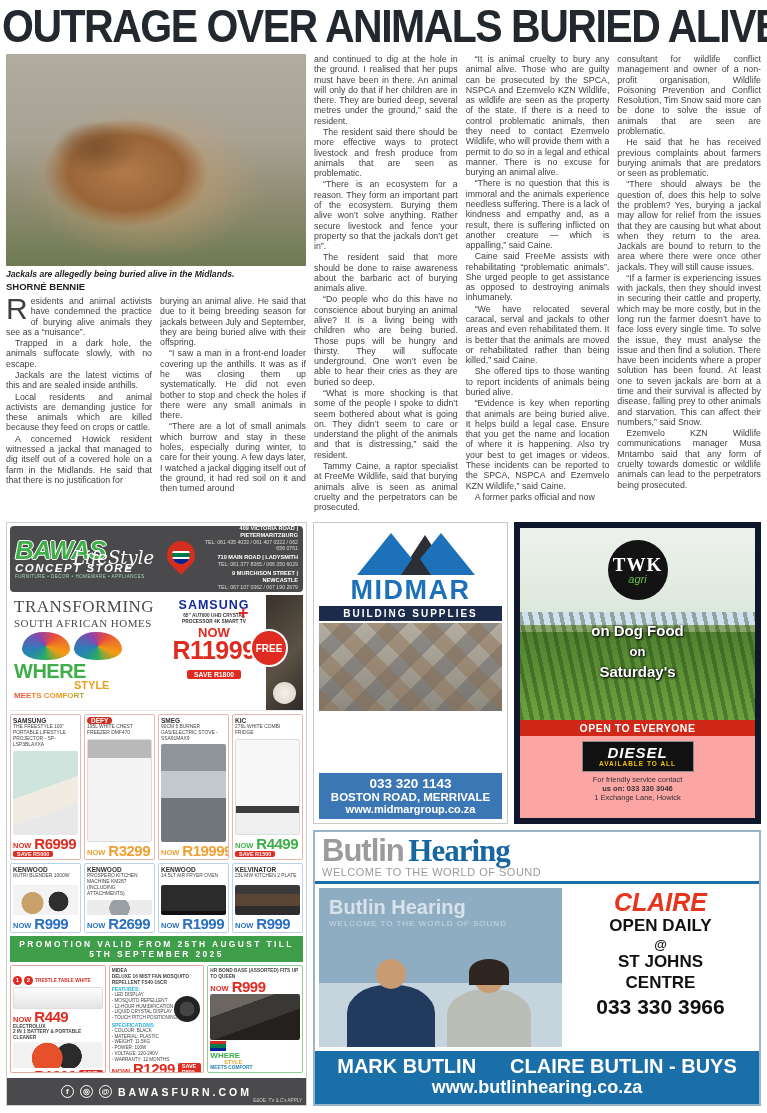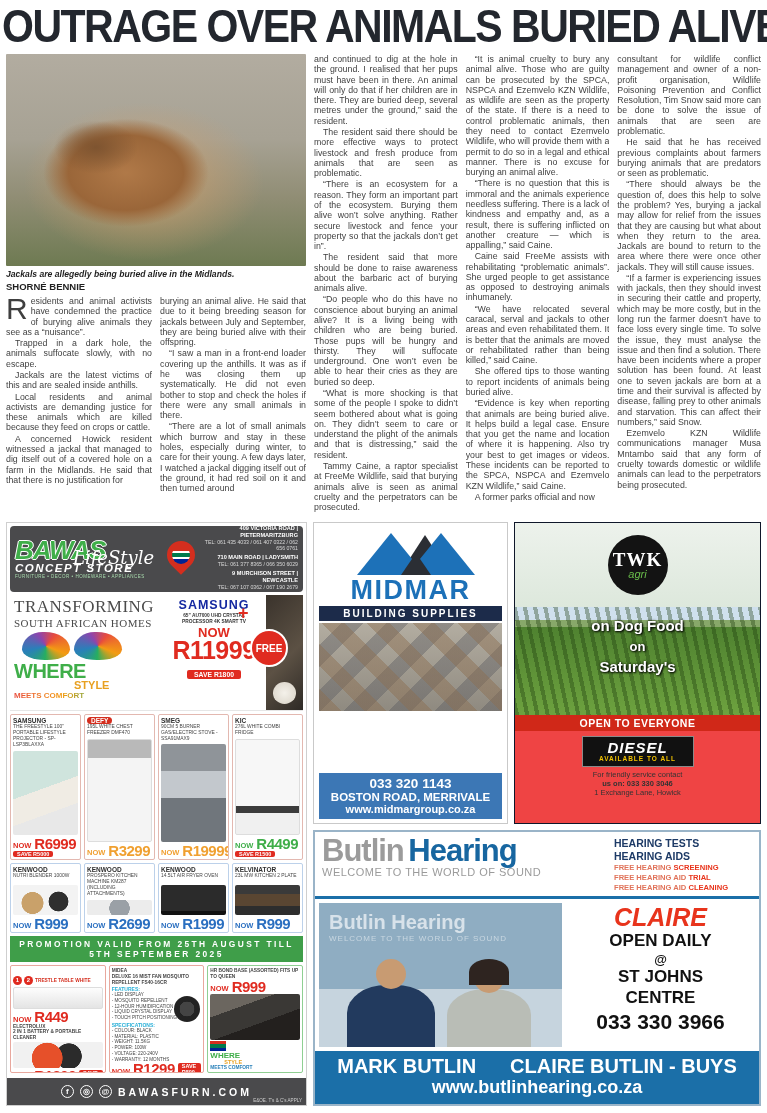--- a/index.html
+++ b/index.html
@@ -137,21 +137,21 @@
   .mm-sand { width:100%; height:64px; position:relative; padding-top:6px; }
   .mm-sand::before { content:""; position:absolute; left:2px; top:12px; width:84px; height:44px; border-radius:48% 52% 55% 45%/60% 55% 45% 40%;
     background:radial-gradient(circle at 40% 35%, #d9c5ae, #b79d82 70%, #9a8268); }
   .mm-prod { font-size:16.5px; font-weight:bold; color:#57534e; text-align:right; line-height:1.15; }
   .mm-price { color:#e02b20; font-weight:900; font-size:18px; text-align:right; line-height:1.15; }
   .mm-unit { font-size:14.5px; font-weight:bold; color:#57534e; text-align:right; line-height:1.15; }
   .mm-foot { background:#3c77b5; color:#fff; width:100%; text-align:center; font-weight:900; padding:3px 0 4px; margin-top:auto; }
   .mm-phone { font-size:13.5px; } .mm-addr { font-size:11.5px; } .mm-web { font-size:11px; }
 
   
-  .twk { flex:1; border:1px solid #0f172a; background:#ef4444; display:flex; flex-direction:column; overflow:hidden; }
+  .twk { flex:1; border:6px solid #0f172a; background:#fca5a5; display:flex; flex-direction:column; overflow:hidden; }
   .twk-top { height:84px; background:linear-gradient(180deg,#edf2ec,#dde8dc); display:flex; align-items:center; justify-content:center; flex:none; }
   .twk-circle { width:60px; height:60px; border-radius:50%; background:#131313; display:flex; flex-direction:column; align-items:center; justify-content:center; }
   .twk-name { font-family:"Liberation Serif", serif; color:#fff; font-weight:bold; font-size:19px; letter-spacing:1px; line-height:1; }
   .twk-sub { color:#6abf4b; font-style:italic; font-size:11px; line-height:1; }
   .twk-field { height:108px; position:relative; flex:none;
     background:
       repeating-linear-gradient(78deg, rgba(25,55,10,0.35) 0 4px, rgba(0,0,0,0) 4px 10px),
       linear-gradient(180deg,#cfe0ee 0 13px, #88a86a 13px 20px, #4f8230 20px, #6da23f 100%); }
   .twk-offer { position:absolute; inset:8px 0 0 0; text-align:center; color:#fff; font-weight:900;
     text-shadow:0 0 3px rgba(0,0,0,0.9), 1px 1px 2px rgba(0,0,0,0.9); }
@@ -162,21 +162,21 @@
   .twk-diesel-name { color:#fff; font-weight:900; font-style:italic; font-size:15px; letter-spacing:1px; line-height:1; }
   .twk-diesel-sub { color:#f2c200; font-size:6.5px; font-weight:bold; letter-spacing:1px; }
   .twk-contact { text-align:center; color:#333; padding-bottom:3px; }
   .twk-c1 { font-size:7.5px; } .twk-c2 { font-size:7.5px; font-weight:bold; } .twk-c3 { font-size:7.5px; font-weight:normal; }
 
   
   .butlin { flex:1; border:2px solid #9ab4c8; background:#fff; display:flex; flex-direction:column; overflow:hidden; }
   .bt-top { display:flex; padding:4px 7px 3px; border-bottom:3px solid #1b6fa8; flex:none; }
   .bt-brand { line-height:0.95; }
   .bt-b1 { color:#9b9b9b; font-weight:900; font-size:31px; letter-spacing:-1px; }
-  .bt-b2 { color:#1766a0; font-weight:900; font-size:31px; letter-spacing:-1px; }
+  .bt-b2 { color:#1766a0; font-weight:900; font-size:31px; letter-spacing:-1px;font-family:Liberation Serif, serif; }
   .bt-slogan { color:#9b9b9b; font-size:11px; letter-spacing:0.5px; margin-top:2px; }
   .bt-services { margin-left:auto; width:138px; padding-top:1px; }
   .svc-main { color:#1d3a66; font-weight:900; font-size:10.5px; line-height:1.25; }
   .svc-free { font-size:7.6px; font-weight:bold; line-height:1.3; }
   .free-pre { color:#e0735a; } .free-word { color:#e8341c; }
   .bt-mid { display:flex; flex:1; min-height:0; }
   .bt-photo { width:243px; flex:none; position:relative; overflow:hidden; margin:4px 0 4px 4px;
     background:linear-gradient(180deg,#8fadc2 0 60%, #c6d4de 60%); }
   .bt-sign { position:absolute; top:8px; left:10px; color:rgba(255,255,255,0.65); font-weight:900; font-size:20px; letter-spacing:0; white-space:nowrap; }
   .bt-sign small { display:block; font-size:8px; font-weight:normal; color:rgba(255,255,255,0.5); letter-spacing:1px; }
@@ -503,27 +503,20 @@
         </div>
       </div>
 
       <div class="butlin">
         <div class="bt-top">
           <div class="bt-brand">
             <span class="bt-b1">Butlin</span>
             <span class="bt-b2">Hearing</span>
             <div class="bt-slogan">WELCOME TO THE WORLD OF SOUND</div>
           </div>
-          <div class="bt-services">
-            <div class="svc-main">HEARING TESTS</div>
-            <div class="svc-main">HEARING AIDS</div>
-            <div class="svc-free"><span class="free-pre">FREE HEARING </span><span class="free-word">SCREENING</span></div>
-            <div class="svc-free"><span class="free-pre">FREE HEARING AID </span><span class="free-word">TRIAL</span></div>
-            <div class="svc-free"><span class="free-pre">FREE HEARING AID </span><span class="free-word">CLEANING</span></div>
-          </div>
         </div>
         <div class="bt-mid">
           <div class="bt-photo">
             <div class="bt-sign"><span>Butlin Hearing</span><small>WELCOME TO THE WORLD OF SOUND</small></div>
             <div class="person man"></div>
             <div class="person woman"></div>
           </div>
           <div class="bt-claire">
             <div class="cl-name">CLAIRE</div>
             <div class="cl-open">OPEN DAILY</div>

